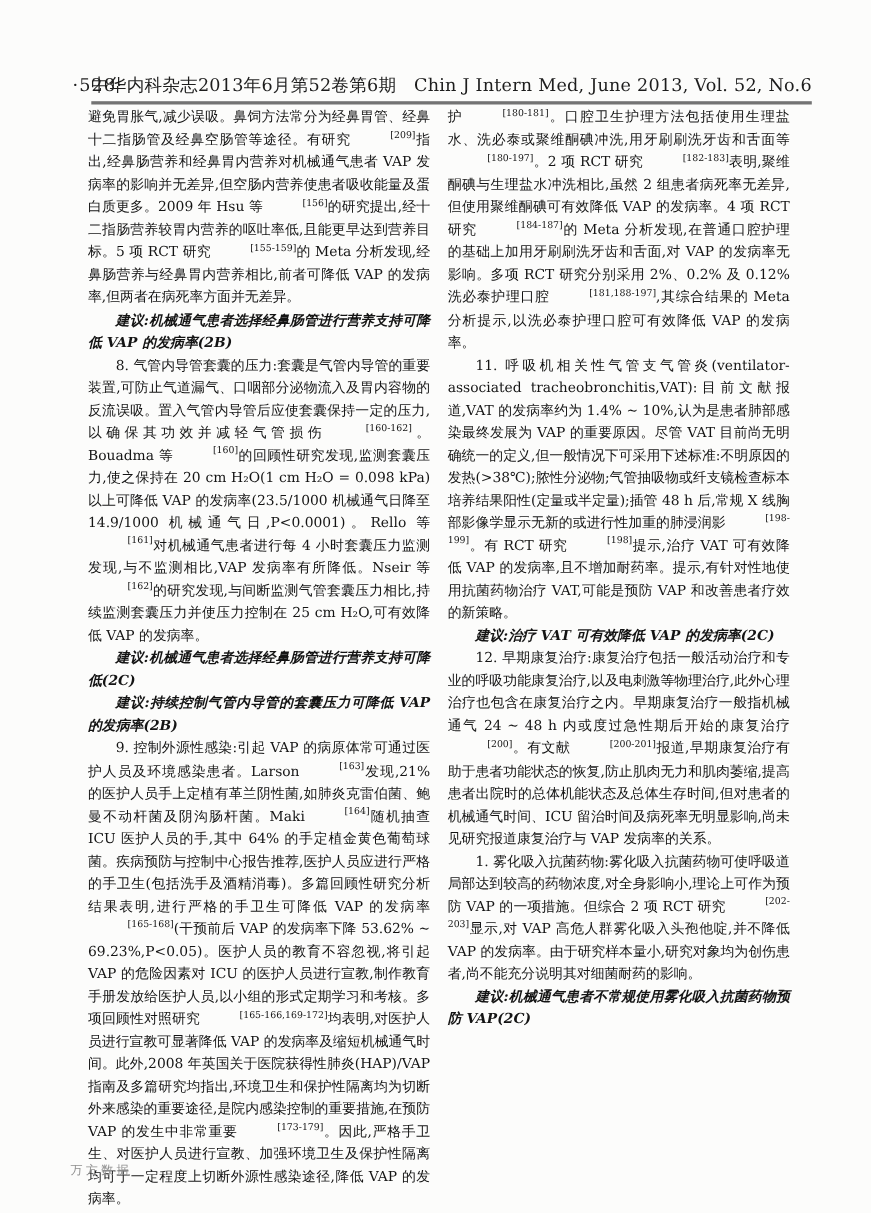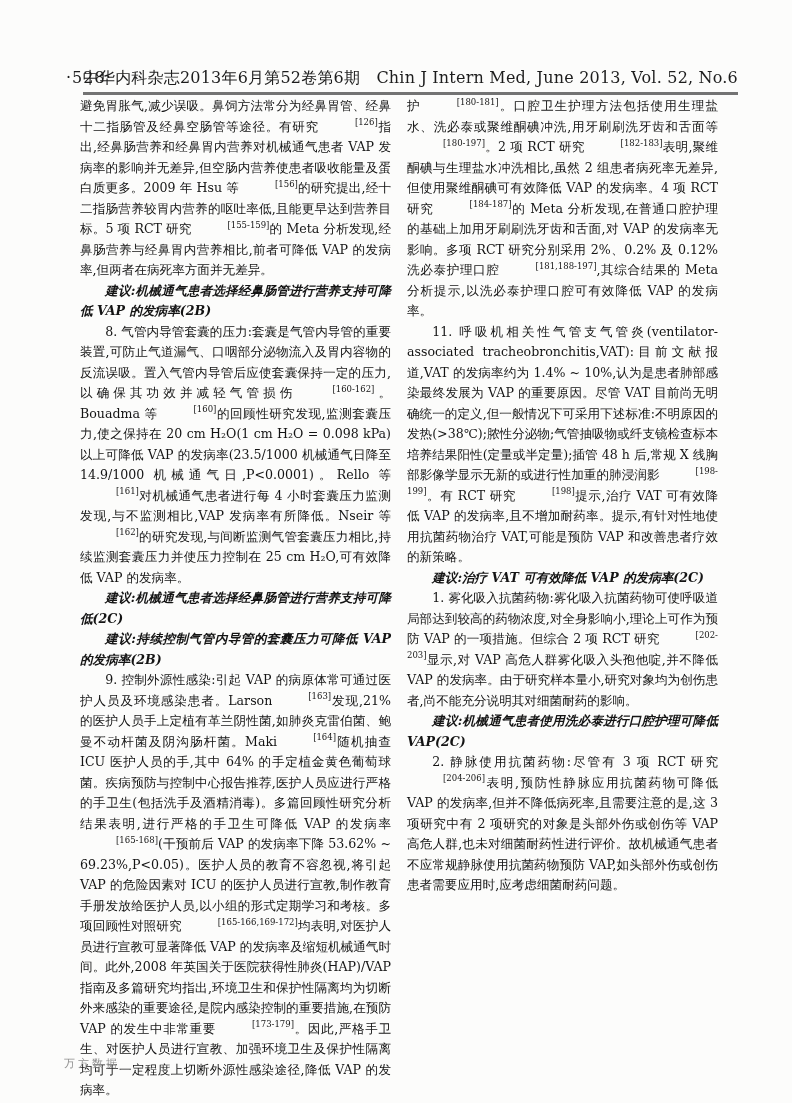--- a/index.html
+++ b/index.html
@@ -45,34 +45,34 @@
 
 <div class="page">
 
   <header class="page-header">
     <span class="page-number">·528·</span>
     <span class="citation">中华内科杂志2013年6月第52卷第6期　Chin J Intern Med, June 2013, Vol. 52, No.6</span>
   </header>
 
   <main class="content">
     <div class="column">
-        <p class="para body cont">避免胃胀气,减少误吸。鼻饲方法常分为经鼻胃管、经鼻十二指肠管及经鼻空肠管等途径。有研究<sup class="ref">[126]</sup>指出,经鼻肠营养和经鼻胃内营养对机械通气患者 VAP 发病率的影响并无差异,但空肠内营养使患者吸收能量及蛋白质更多。2009 年 Hsu 等<sup class="ref">[156]</sup>的研究提出,经十二指肠营养较胃内营养的呕吐率低,且能更早达到营养目标。5 项 RCT 研究<sup class="ref">[155-159]</sup>的 Meta 分析发现,经鼻肠营养与经鼻胃内营养相比,前者可降低 VAP 的发病率,但两者在病死率方面并无差异。</p>
+        <p class="para body cont">避免胃胀气,减少误吸。鼻饲方法常分为经鼻胃管、经鼻十二指肠管及经鼻空肠管等途径。有研究<sup class="ref">[209]</sup>指出,经鼻肠营养和经鼻胃内营养对机械通气患者 VAP 发病率的影响并无差异,但空肠内营养使患者吸收能量及蛋白质更多。2009 年 Hsu 等<sup class="ref">[156]</sup>的研究提出,经十二指肠营养较胃内营养的呕吐率低,且能更早达到营养目标。5 项 RCT 研究<sup class="ref">[155-159]</sup>的 Meta 分析发现,经鼻肠营养与经鼻胃内营养相比,前者可降低 VAP 的发病率,但两者在病死率方面并无差异。</p>
         <p class="para rec">建议:机械通气患者选择经鼻肠管进行营养支持可降低 VAP 的发病率(2B)</p>
         <p class="para body">8. 气管内导管套囊的压力:套囊是气管内导管的重要装置,可防止气道漏气、口咽部分泌物流入及胃内容物的反流误吸。置入气管内导管后应使套囊保持一定的压力,以确保其功效并减轻气管损伤<sup class="ref">[160-162]</sup>。Bouadma 等<sup class="ref">[160]</sup>的回顾性研究发现,监测套囊压力,使之保持在 20 cm H₂O(1 cm H₂O = 0.098 kPa)以上可降低 VAP 的发病率(23.5/1000 机械通气日降至 14.9/1000 机械通气日,P&lt;0.0001)。Rello 等<sup class="ref">[161]</sup>对机械通气患者进行每 4 小时套囊压力监测发现,与不监测相比,VAP 发病率有所降低。Nseir 等<sup class="ref">[162]</sup>的研究发现,与间断监测气管套囊压力相比,持续监测套囊压力并使压力控制在 25 cm H₂O,可有效降低 VAP 的发病率。</p>
         <p class="para rec">建议:机械通气患者选择经鼻肠管进行营养支持可降低(2C)</p>
         <p class="para rec">建议:持续控制气管内导管的套囊压力可降低 VAP 的发病率(2B)</p>
         <p class="para body">9. 控制外源性感染:引起 VAP 的病原体常可通过医护人员及环境感染患者。Larson<sup class="ref">[163]</sup>发现,21% 的医护人员手上定植有革兰阴性菌,如肺炎克雷伯菌、鲍曼不动杆菌及阴沟肠杆菌。Maki<sup class="ref">[164]</sup>随机抽查 ICU 医护人员的手,其中 64% 的手定植金黄色葡萄球菌。疾病预防与控制中心报告推荐,医护人员应进行严格的手卫生(包括洗手及酒精消毒)。多篇回顾性研究分析结果表明,进行严格的手卫生可降低 VAP 的发病率<sup class="ref">[165-168]</sup>(干预前后 VAP 的发病率下降 53.62% ~ 69.23%,P&lt;0.05)。医护人员的教育不容忽视,将引起 VAP 的危险因素对 ICU 的医护人员进行宣教,制作教育手册发放给医护人员,以小组的形式定期学习和考核。多项回顾性对照研究<sup class="ref">[165-166,169-172]</sup>均表明,对医护人员进行宣教可显著降低 VAP 的发病率及缩短机械通气时间。此外,2008 年英国关于医院获得性肺炎(HAP)/VAP 指南及多篇研究均指出,环境卫生和保护性隔离均为切断外来感染的重要途径,是院内感染控制的重要措施,在预防 VAP 的发生中非常重要<sup class="ref">[173-179]</sup>。因此,严格手卫生、对医护人员进行宣教、加强环境卫生及保护性隔离均可于一定程度上切断外源性感染途径,降低 VAP 的发病率。</p>
         <p class="para rec">推荐:加强医护人员手卫生可降低 VAP 可有效降低(1C)</p>
         <p class="para body">10. 口腔卫生:建立人工气道在一定程度上破坏了机械通气患者口鼻腔对细菌的天然屏障作用,因此对机械通气患者进行严格有效的口腔卫生护理是对气道的重要保</p>
       </div>
     <div class="column">
         <p class="para body cont">护<sup class="ref">[180-181]</sup>。口腔卫生护理方法包括使用生理盐水、洗必泰或聚维酮碘冲洗,用牙刷刷洗牙齿和舌面等<sup class="ref">[180-197]</sup>。2 项 RCT 研究<sup class="ref">[182-183]</sup>表明,聚维酮碘与生理盐水冲洗相比,虽然 2 组患者病死率无差异,但使用聚维酮碘可有效降低 VAP 的发病率。4 项 RCT 研究<sup class="ref">[184-187]</sup>的 Meta 分析发现,在普通口腔护理的基础上加用牙刷刷洗牙齿和舌面,对 VAP 的发病率无影响。多项 RCT 研究分别采用 2%、0.2% 及 0.12% 洗必泰护理口腔<sup class="ref">[181,188-197]</sup>,其综合结果的 Meta 分析提示,以洗必泰护理口腔可有效降低 VAP 的发病率。</p>
         <p class="para body">11. 呼吸机相关性气管支气管炎(ventilator-associated tracheobronchitis,VAT):目前文献报道,VAT 的发病率约为 1.4% ~ 10%,认为是患者肺部感染最终发展为 VAP 的重要原因。尽管 VAT 目前尚无明确统一的定义,但一般情况下可采用下述标准:不明原因的发热(&gt;38℃);脓性分泌物;气管抽吸物或纤支镜检查标本培养结果阳性(定量或半定量);插管 48 h 后,常规 X 线胸部影像学显示无新的或进行性加重的肺浸润影<sup class="ref">[198-199]</sup>。有 RCT 研究<sup class="ref">[198]</sup>提示,治疗 VAT 可有效降低 VAP 的发病率,且不增加耐药率。提示,有针对性地使用抗菌药物治疗 VAT,可能是预防 VAP 和改善患者疗效的新策略。</p>
         <p class="para rec">建议:治疗 VAT 可有效降低 VAP 的发病率(2C)</p>
+        <p class="para body">12. 早期康复治疗:康复治疗包括一般活动治疗和专业的呼吸功能康复治疗,以及电刺激等物理治疗,此外心理治疗也包含在康复治疗之内。早期康复治疗一般指机械通气 24 ~ 48 h 内或度过急性期后开始的康复治疗<sup class="ref">[200]</sup>。有文献<sup class="ref">[200-201]</sup>报道,早期康复治疗有助于患者功能状态的恢复,防止肌肉无力和肌肉萎缩,提高患者出院时的总体机能状态及总体生存时间,但对患者的机械通气时间、ICU 留治时间及病死率无明显影响,尚未见研究报道康复治疗与 VAP 发病率的关系。</p>
         <p class="para body">1. 雾化吸入抗菌药物:雾化吸入抗菌药物可使呼吸道局部达到较高的药物浓度,对全身影响小,理论上可作为预防 VAP 的一项措施。但综合 2 项 RCT 研究<sup class="ref">[202-203]</sup>显示,对 VAP 高危人群雾化吸入头孢他啶,并不降低 VAP 的发病率。由于研究样本量小,研究对象均为创伤患者,尚不能充分说明其对细菌耐药的影响。</p>
-        <p class="para rec">建议:机械通气患者使用洗必泰进行口腔护理可降低 VAP(2C)</p>
-        <p class="para body">2. 静脉使用抗菌药物:尽管有 3 项 RCT 研究<sup class="ref">[204-206]</sup>表明,预防性静脉应用抗菌药物可降低 VAP 的发病率,但并不降低病死率,且需要注意的是,这 3 项研究中有 2 项研究的对象是头部外伤或创伤等 VAP 高危人群,也未对细菌耐药性进行评价。故机械通气患者不应常规静脉使用抗菌药物预防 VAP,如头部外伤或创伤患者需要应用时,应考虑细菌耐药问题。</p>
+        <p class="para rec">建议:机械通气患者不常规使用雾化吸入抗菌药物预防 VAP(2C)</p>
       </div>
   </main>
 
   <div class="watermark">万方数据</div>
 
 </div>
 
 </body></html>

